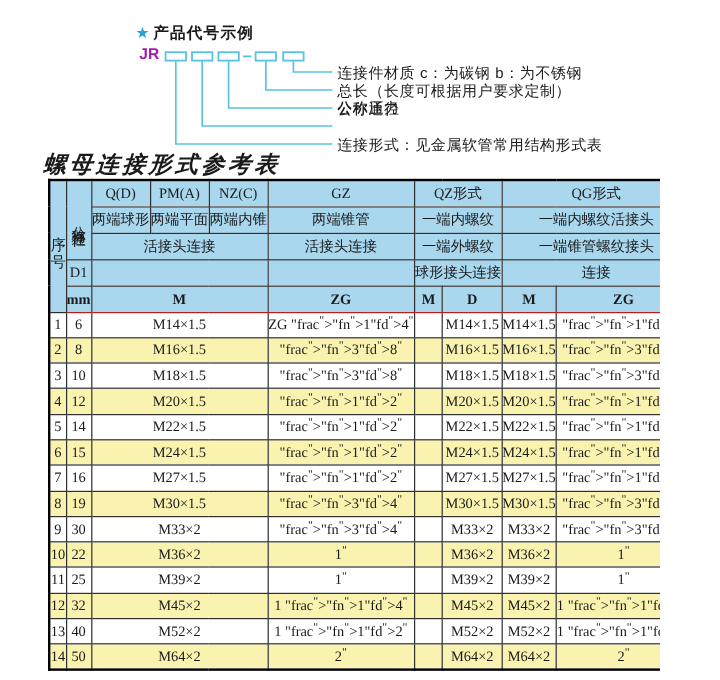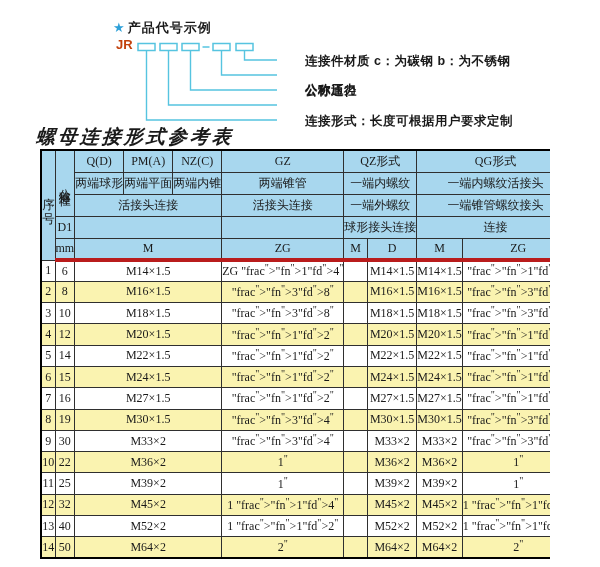--- a/index.html
+++ b/index.html
@@ -5,36 +5,36 @@
   html,body{margin:0;padding:0;background:#fff;}
   .page{position:relative;width:550px;height:567px;background:#ffffff;overflow:hidden;
         font-family:"Liberation Serif","DejaVu Serif",serif;color:#1a1a1a;}
 
   
   .diag-svg{position:absolute;left:0;top:0;}
   .diag-title{position:absolute;left:113px;top:19px;font-family:"Liberation Sans","DejaVu Sans",sans-serif;
               font-weight:bold;font-size:13px;letter-spacing:1px;white-space:nowrap;}
   .diag-title .star{color:#2da0d8;margin-right:2px;}
   .jr{position:absolute;left:116px;top:37px;font-family:"Liberation Sans","DejaVu Sans",sans-serif;
-      font-weight:bold;font-size:13px;color:#c2410c;}
+      font-weight:bold;font-size:13px;color:#a21caf;}
   .diag-label{position:absolute;left:281px;font-family:"Liberation Sans","DejaVu Sans",sans-serif;
-              font-weight:bold;font-size:12.5px;white-space:nowrap;letter-spacing:0.5px;margin-left:24px;}
+              font-weight:normal;font-size:12.5px;white-space:nowrap;letter-spacing:0.5px;}
 
   
   .tbl-title{position:absolute;left:36px;top:124px;font-size:19px;font-weight:bold;font-style:italic;
              letter-spacing:3px;transform:skewX(-4deg);white-space:nowrap;}
 
   
   table.main{position:absolute;left:40px;top:149px;border-collapse:collapse;table-layout:fixed;
              border:2px solid #000;}
   table.main td{border:1px solid #2f2f2f;text-align:center;vertical-align:middle;
                 font-size:12px;padding:0;overflow:hidden;white-space:nowrap;}
   tr.h{height:22px;}
   tr.h td{background:#a8d7ee;}
-  tr.h-last td{border-bottom:4px solid #b91c1c;}
+  tr.h-last td{border-bottom:1px solid #b91c1c;font-weight:bold;}
   tr.d{height:21.3px;background:#ffffff;}
   tr.d.alt{background:#faf3b0;}
   .vert{writing-mode:vertical-lr;text-orientation:upright;display:inline-block;line-height:1;}
   .vert-seq{letter-spacing:16px;font-size:12.5px;}
   .vert-dn{letter-spacing:2px;font-size:12px;}
   .qt{font-size:10px;vertical-align:4px;line-height:1;}
 </style>
 </head>
 <body>
 
@@ -55,23 +55,24 @@
       <polyline points="190.5,51 190.5,90 277,90"></polyline>
       <polyline points="168.5,51 168.5,105 277,105"></polyline>
       <polyline points="146.5,51 146.5,120 277,120"></polyline>
     </g>
   </svg>
 
   <div class="diag-title"><span class="star">★</span><span>产品代号示例</span></div>
   <div class="jr">JR</div>
 
   <div class="diag-label" style="top:53px;">连接件材质  c：为碳钢  b：为不锈钢</div>
+  <div class="diag-label" style="top:68px;">总长（长度可根据用户要求定制）</div>
   <div class="diag-label" style="top:83px;">公称通径</div>
   <div class="diag-label" style="top:82px;">公称压力</div>
-  <div class="diag-label" style="top:113px;">连接形式：长度可根据用户要求定制</div>
+  <div class="diag-label" style="top:113px;">连接形式：见金属软管常用结构形式表</div>
 
   <div class="tbl-title">螺母连接形式参考表</div>
 
   <table class="main">
     <colgroup>
       <col style="width:35px">
         <col style="width:36px">
         <col style="width:59px">
         <col style="width:60px">
       <col style="width:60px">

